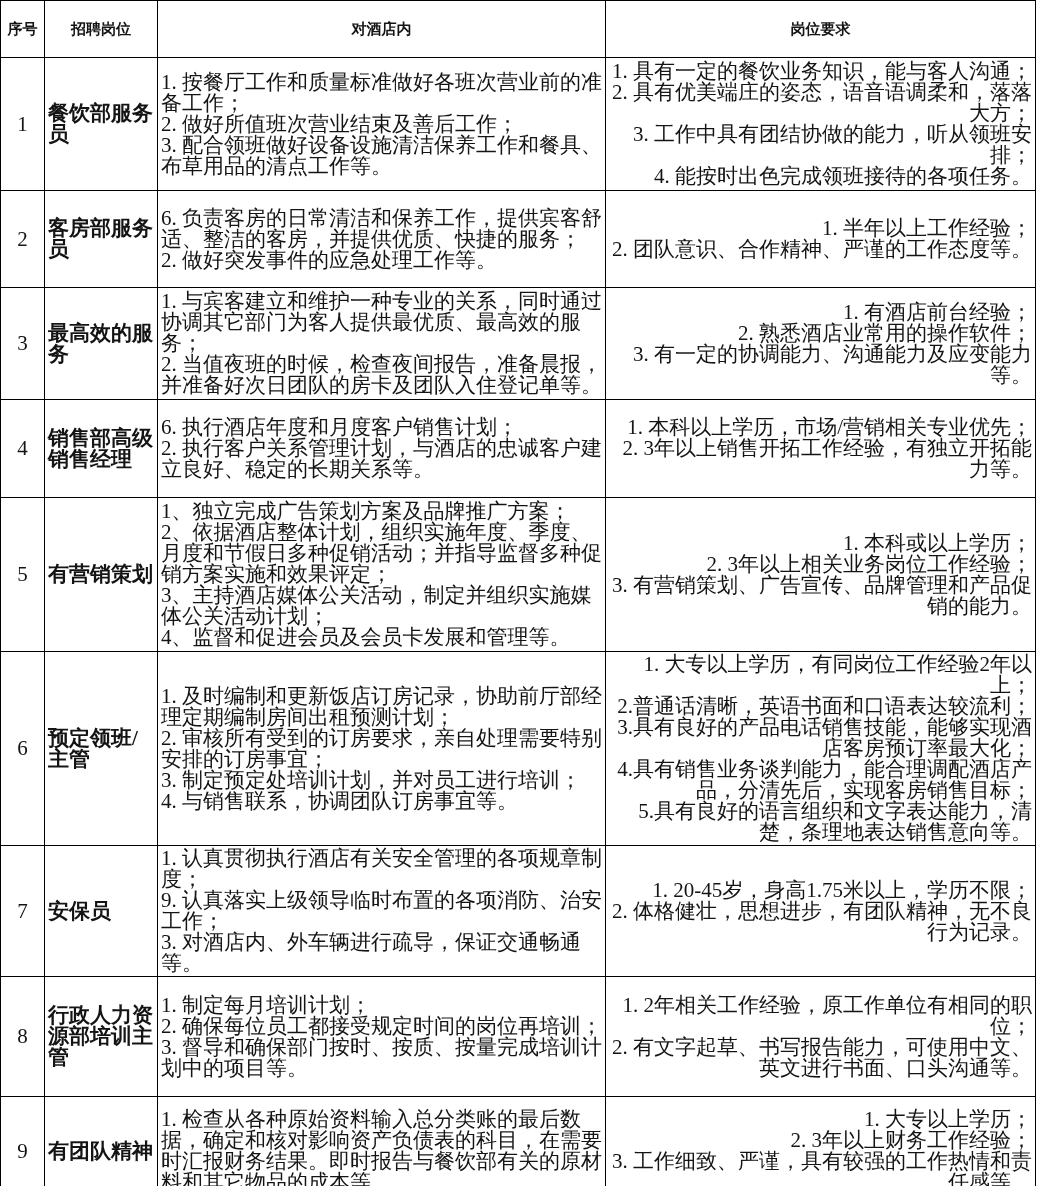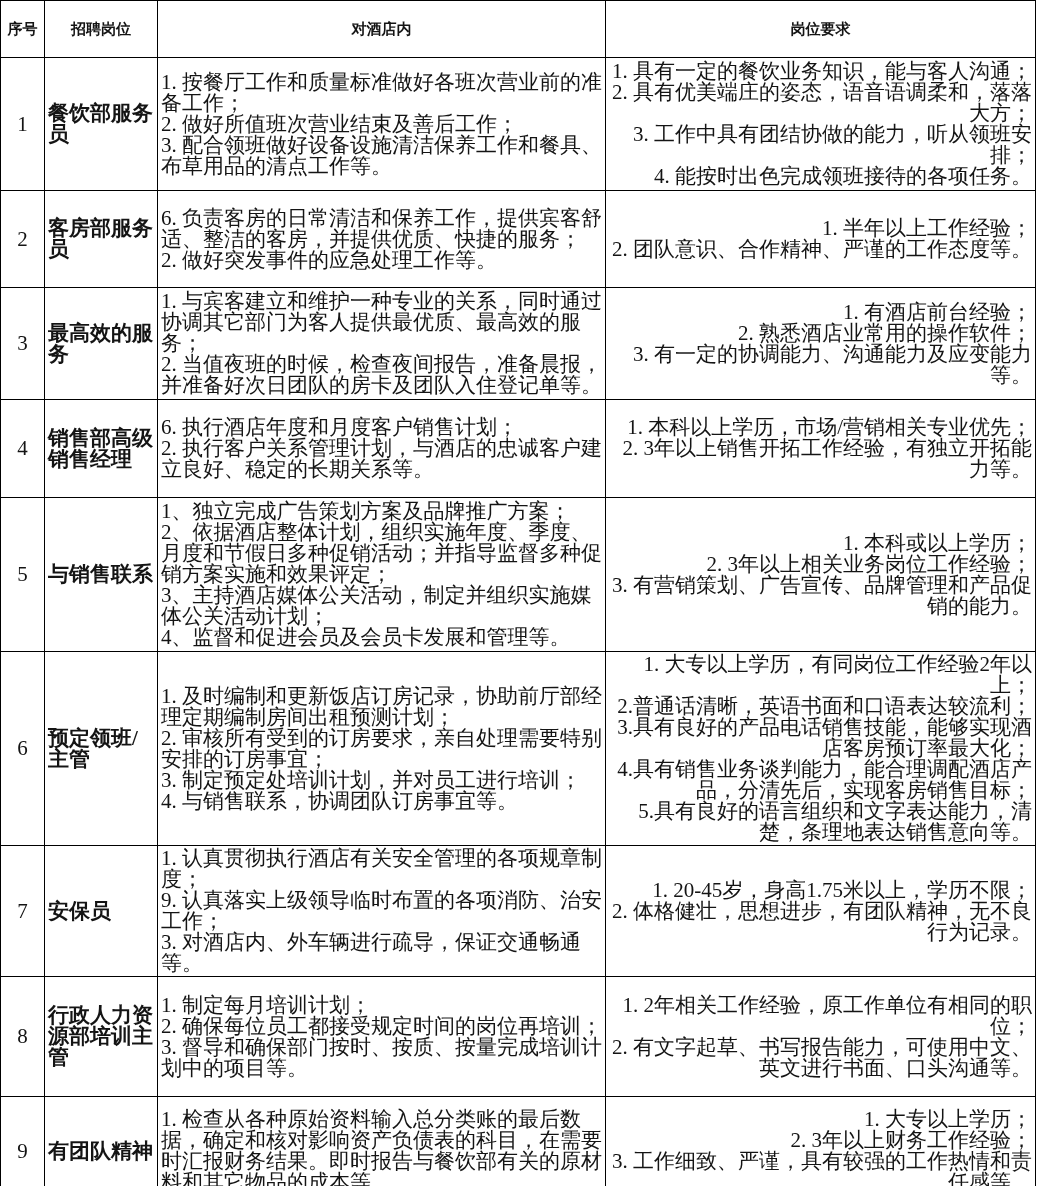--- a/index.html
+++ b/index.html
@@ -90,21 +90,21 @@
         <tr style="height: 98px;">
           <td class="col-no">4</td>
           <td class="col-pos">销售部高级销售经理</td>
           <td class="col-duty multiline">6. 执行酒店年度和月度客户销售计划；
 2. 执行客户关系管理计划，与酒店的忠诚客户建立良好、稳定的长期关系等。</td>
           <td class="col-req multiline">1. 本科以上学历，市场/营销相关专业优先；
 2. 3年以上销售开拓工作经验，有独立开拓能力等。</td>
         </tr>
         <tr style="height: 154px;">
           <td class="col-no">5</td>
-          <td class="col-pos">与销售联系</td>
+          <td class="col-pos">有营销策划</td>
           <td class="col-duty multiline">1、独立完成广告策划方案及品牌推广方案；
 2、依据酒店整体计划，组织实施年度、季度、月度和节假日多种促销活动；并指导监督多种促销方案实施和效果评定；
 3、主持酒店媒体公关活动，制定并组织实施媒体公关活动计划；
 4、监督和促进会员及会员卡发展和管理等。</td>
           <td class="col-req multiline">1. 本科或以上学历；
 2. 3年以上相关业务岗位工作经验；
 3. 有营销策划、广告宣传、品牌管理和产品促销的能力。</td>
         </tr>
         <tr style="height: 194px;">
           <td class="col-no">6</td>

